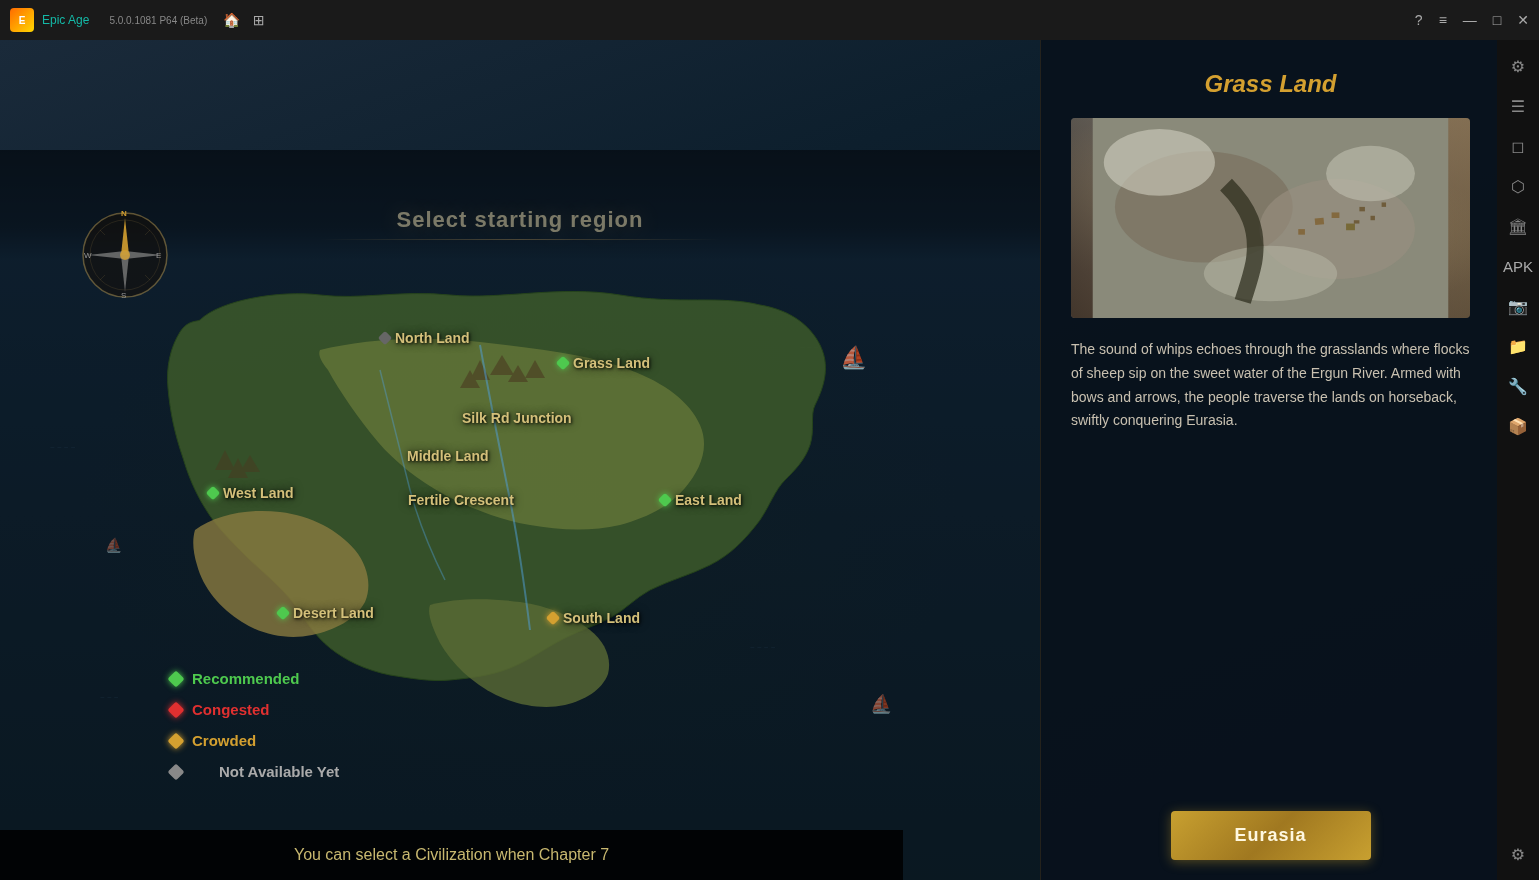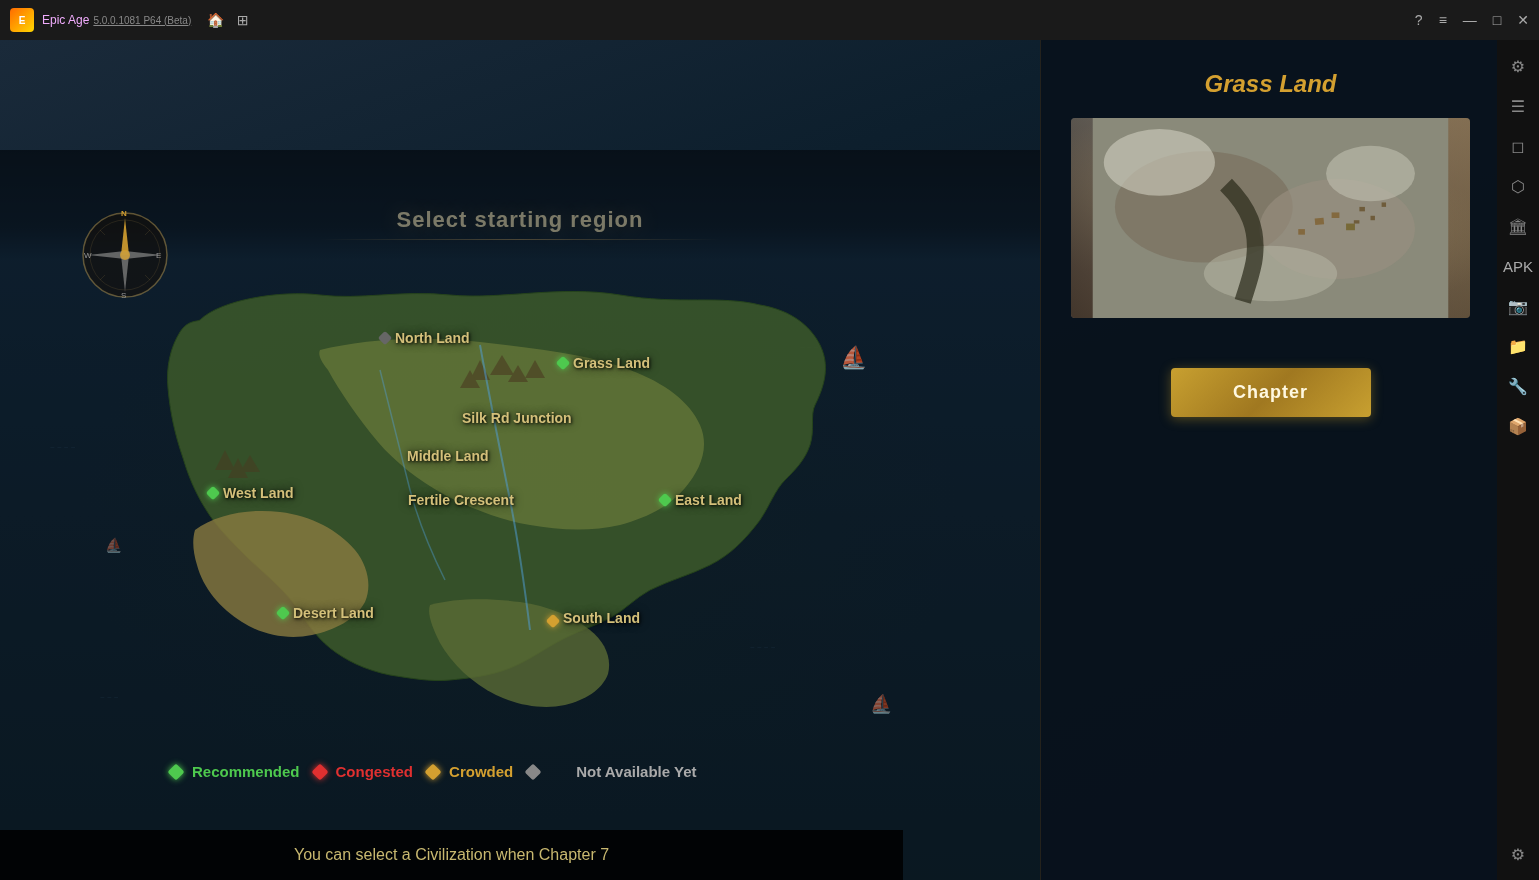--- a/index.html
+++ b/index.html
@@ -30,28 +30,27 @@
       border-radius: 4px;
       margin-right: 8px;
       display: flex;
       align-items: center;
       justify-content: center;
       font-size: 10px;
       font-weight: bold;
       color: white;
     }
     .title-bar-text {
-      color: #f0abfc;
+      color: #14b8a6;
       font-size: 12px;
     }
     .title-bar-subtitle {
       color: #888;
       font-size: 10px;
-      margin-left: 4px;
-      text-decoration: underline;
+      margin-left: 20px;
     }
     .title-bar-icons {
       display: flex;
       gap: 12px;
       margin-left: 16px;
     }
     .title-bar-icon {
       color: #aaa;
       font-size: 14px;
       cursor: pointer;
@@ -195,21 +194,21 @@
     .dot-green { background: #4ec94e; box-shadow: 0 0 6px #4ec94e; }
     .dot-gold { background: #d4a030; box-shadow: 0 0 6px #d4a030; }
     .dot-gray { background: #666; }
 
     
     .legend {
       position: absolute;
       bottom: 100px;
       left: 170px;
       display: flex;
-      flex-direction: row;
+      flex-direction: column;
       gap: 14px;
     }
     .legend-item {
       display: flex;
       align-items: center;
       gap: 10px;
       font-size: 15px;
       font-weight: 600;
     }
     .legend-dot {
@@ -494,21 +493,21 @@
     <div class="region-label" style="left:660px; top:342px;">
       <span class="dot dot-green"></span>
       <span>East Land</span>
     </div>
 
     <div class="region-label" style="left:278px; top:455px;">
       <span class="dot dot-green"></span>
       <span>Desert Land</span>
     </div>
 
-    <div class="region-label" style="left:548px; top:460px;align-items:flex-end;">
+    <div class="region-label" style="left:548px; top:460px;">
       <span class="dot dot-gold"></span>
       <span>South Land</span>
     </div>
 
     <div class="legend">
       <div class="legend-item">
         <span class="legend-dot" style="background:#4ec94e; box-shadow:0 0 6px #4ec94e;"></span>
         <span class="legend-recommended">Recommended</span>
       </div>
       <div class="legend-item">
@@ -558,22 +557,23 @@
           <g fill="#604820" opacity="0.7">
             <rect x="240" y="80" width="5" height="4"></rect>
             <rect x="250" y="88" width="4" height="4"></rect>
             <rect x="235" y="92" width="5" height="3"></rect>
             <rect x="260" y="76" width="4" height="4"></rect>
           </g>
         </svg>
       </div>
     </div>
 
-
-    <button class="emigrate-btn">Chapter</button>
+    <p class="panel-description">The sound of whips echoes through the grasslands where flocks of sheep sip on the sweet water of the Ergun River. Armed with bows and arrows, the people traverse the lands on horseback, swiftly conquering Eurasia.</p>
+
+    <button class="emigrate-btn">Eurasia</button>
   </div>
 
 </div>
 
 <div class="right-sidebar">
   <div class="sidebar-icon">⚙</div>
   <div class="sidebar-icon">☰</div>
   <div class="sidebar-icon">◻</div>
   <div class="sidebar-icon">⬡</div>
   <div class="sidebar-icon">🏛</div>

